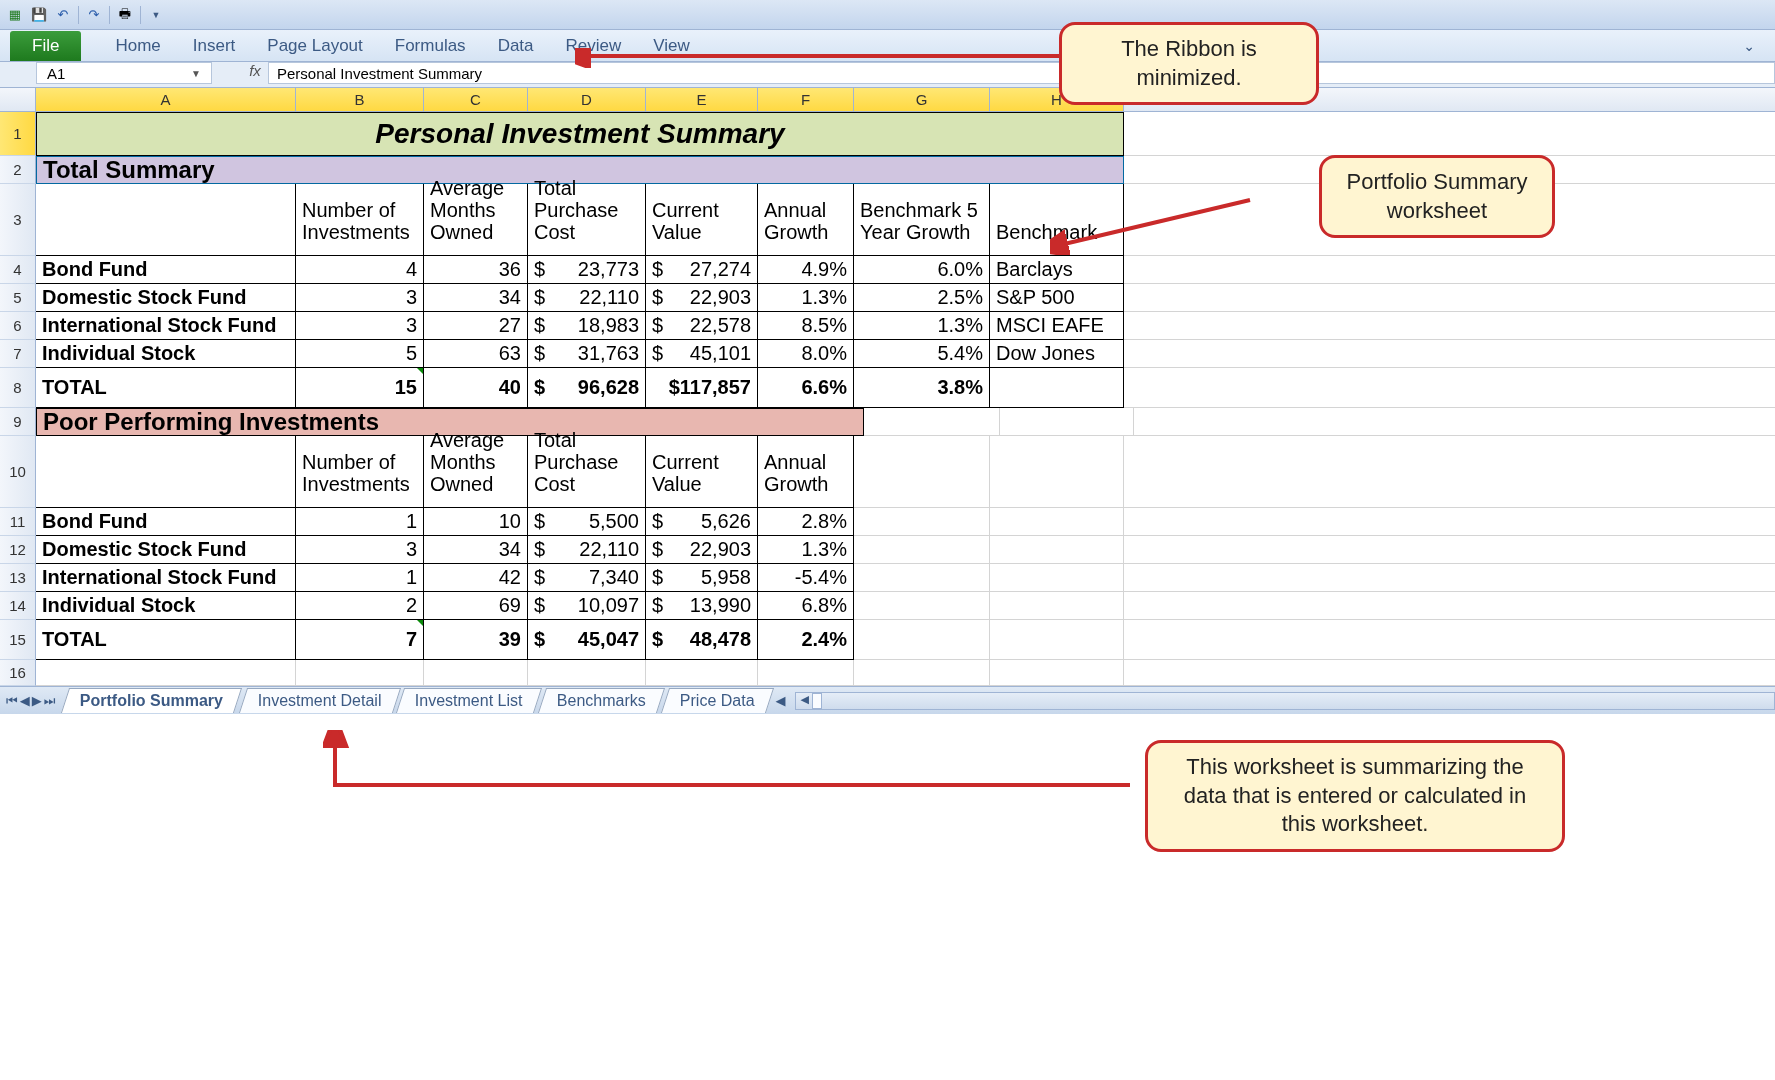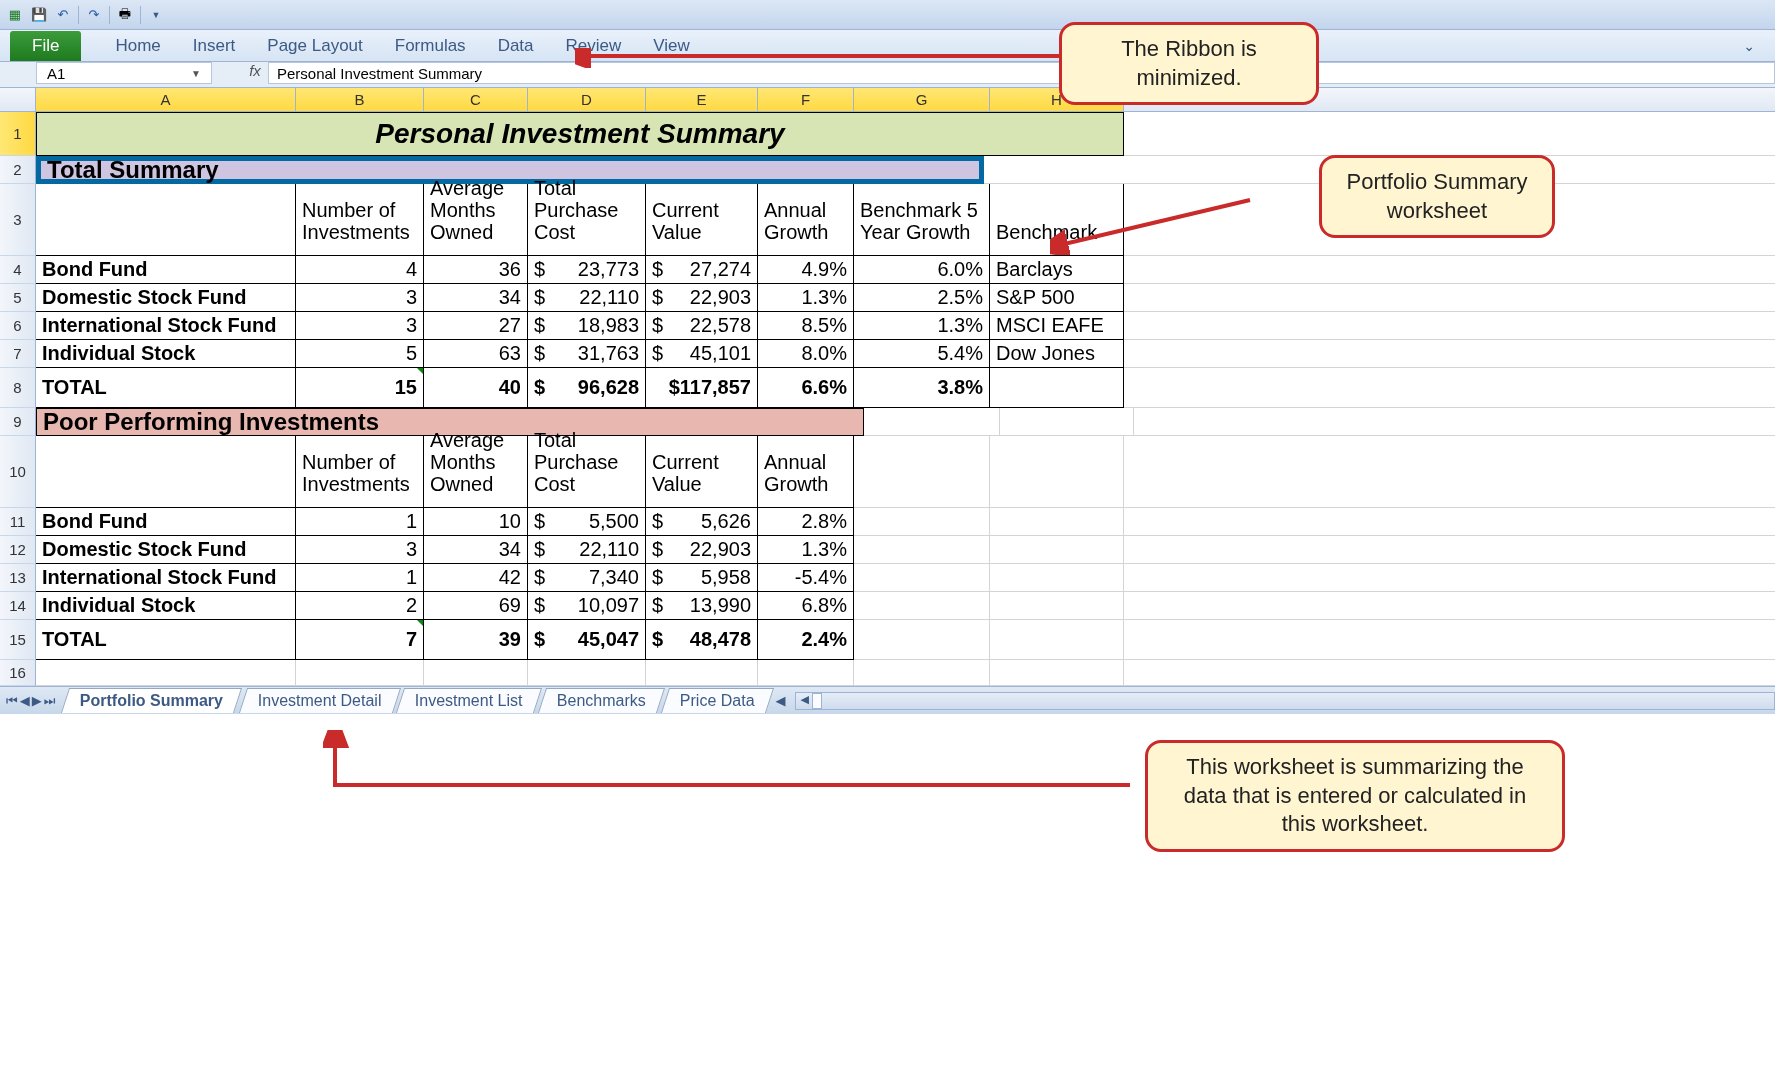--- a/index.html
+++ b/index.html
@@ -46,21 +46,21 @@
 
 .r-title { height: 44px; }
 .r-header { height: 28px; }
 .r-multi { height: 72px; }
 .r-data { height: 28px; }
 .r-total { height: 40px; }
 .r-blank { height: 26px; }
 
 
 .title-cell { background: #d7e4b4; border: 1px solid #000; font-weight: bold; font-style: italic; font-size: 28px; justify-content: center; width: 1088px; }
-.section-purple { background: #d0c5e0; border: 5px solid #0369a1; font-weight: bold; font-size: 24px; width: 948px; }
+.section-purple { background: #d0c5e0; border: 1px solid #0369a1; font-weight: bold; font-size: 24px; width: 1088px; }
 .section-pink { background: #e8b7b0; border: 1px solid #000; font-weight: bold; font-size: 24px; width: 828px; }
 
 
 .sheet-tabs { position: absolute; left:0; right:0; height: 28px; background: linear-gradient(#dfe9f5,#c7d7eb); display: flex; align-items: center; border-top: 1px solid #9fb4d4; font-size: 16px; }
 .tab-nav { display:flex; gap:2px; padding: 0 6px; color:#3c5a84; }
 .tab-nav span { cursor:pointer; font-size:13px; }
 .sheet-tab { background:#fafcff; border:1px solid #96a8c0; border-bottom:none; padding:3px 14px; margin-left:4px; transform: skewX(-18deg); color:#3c5a84; cursor:pointer; }
 .sheet-tab span { display:inline-block; transform: skewX(18deg); }
 .sheet-tab.active { background:#fff; font-weight:bold; color:#3c5a84; }
 .sheet-scroll { flex:1; margin-left:10px; background: linear-gradient(#e5edf7,#cfdced); height:18px; border:1px solid #9fb4d4; position:relative; }

